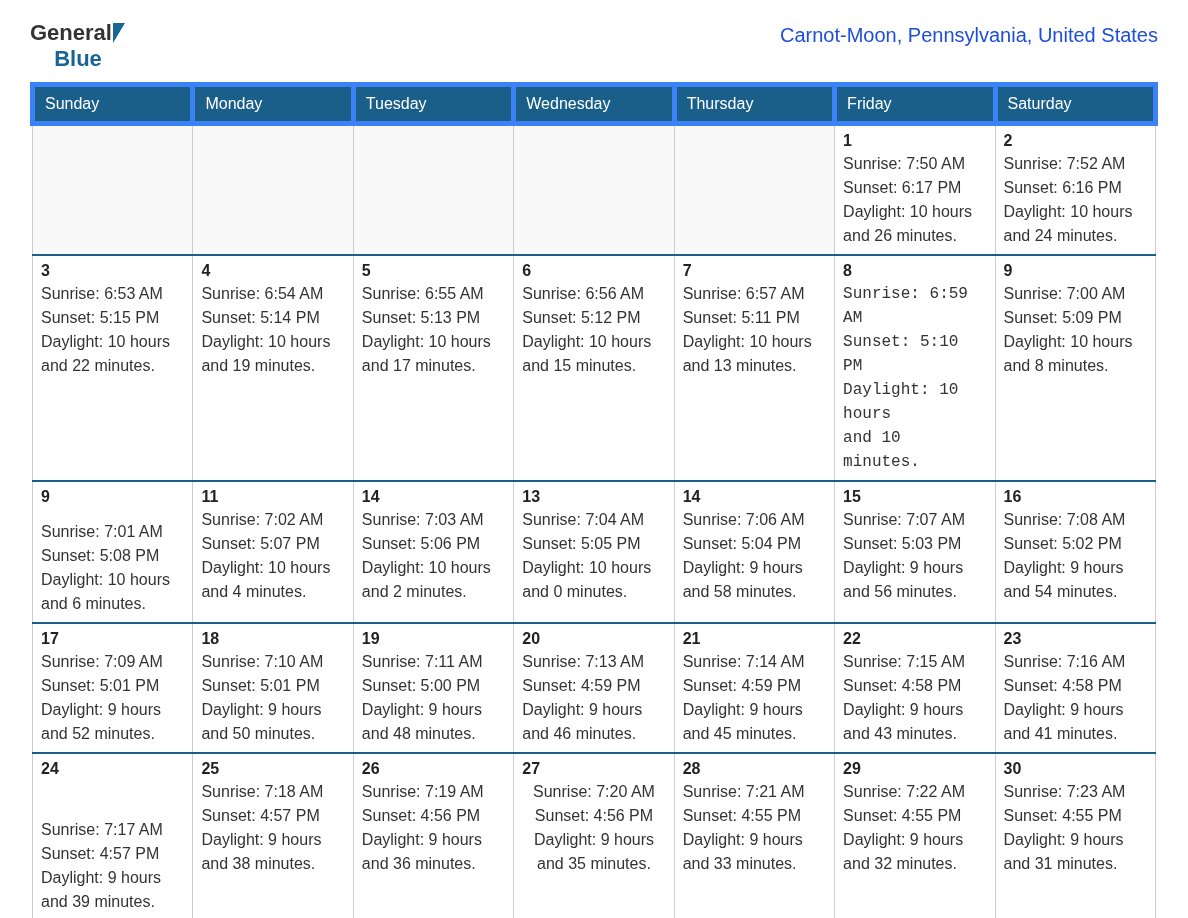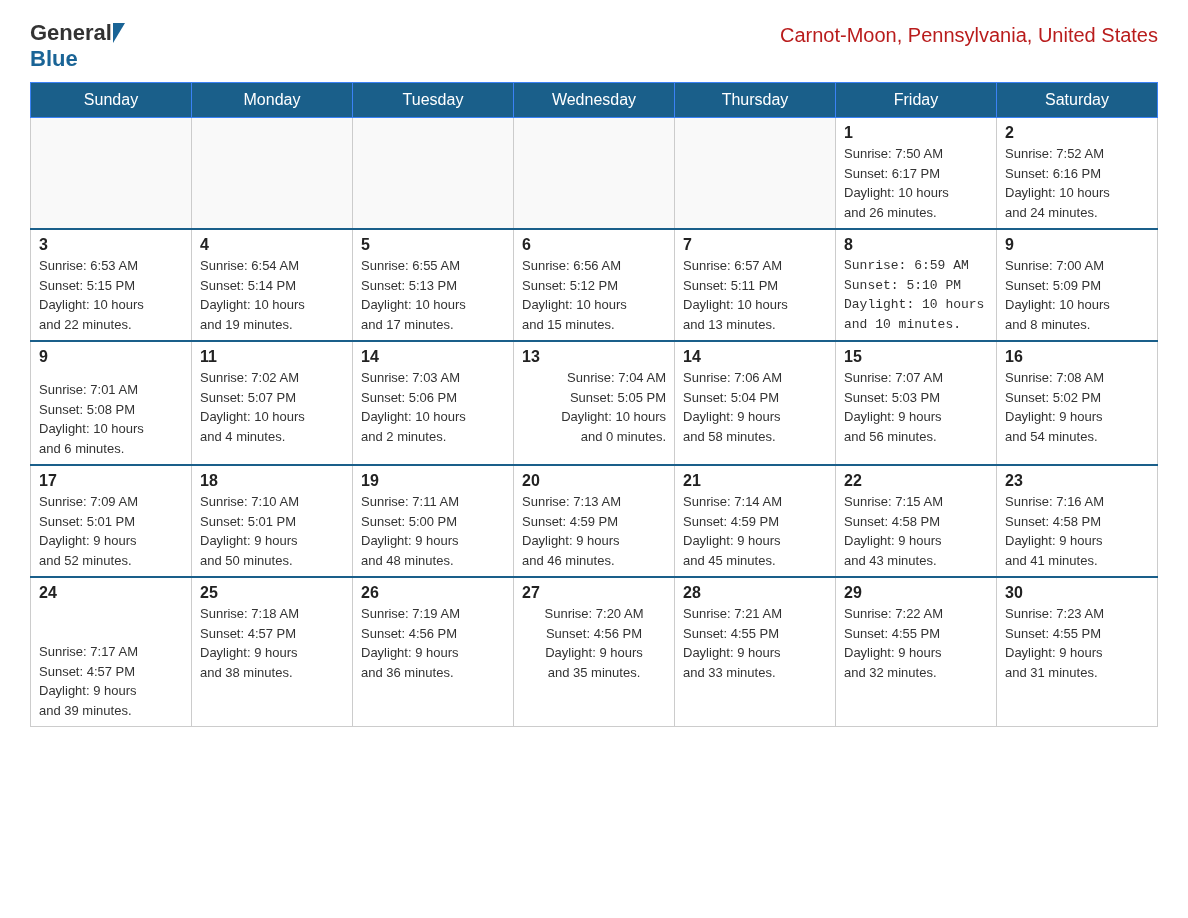--- a/index.html
+++ b/index.html
@@ -12,21 +12,21 @@
     }
     .header {
       display: flex;
       justify-content: space-between;
       align-items: flex-start;
       margin-bottom: 10px;
     }
     .logo {
       display: flex;
       flex-direction: column;
-      align-items: flex-start;
+      align-items: center;
     }
     .logo-top {
       display: flex;
       align-items: center;
       font-size: 22px;
       font-weight: bold;
       color: #333;
     }
     .logo-general { color: #333; }
     .logo-triangle {
@@ -48,36 +48,36 @@
     }
     .title-block h1 {
       font-size: 48px;
       font-weight: normal;
       color: #222;
       line-height: 1.1;
     }
     .title-block h2 {
       font-size: 20px;
       font-weight: normal;
-      color: #b91c1c;
+      color: #1d4ed8;
       margin-top: 4px;
     }
     .calendar {
       width: 100%;
       border-collapse: collapse;
       margin-top: 10px;
     }
     .calendar thead tr th {
       background: #1a5f8a;
       color: #fff;
       font-size: 16px;
       font-weight: normal;
       padding: 8px 10px;
-      text-align: center;
-      border: 1px solid #3b82f6;
+      text-align: left;
+      border: 5px solid #3b82f6;
     }
     .calendar tbody tr td {
       vertical-align: top;
       padding: 6px 8px;
       border: 1px solid #ccc;
       width: 14.28%;
       min-height: 90px;
       font-size: 12.5px;
       color: #333;
       background: #fff;
@@ -86,21 +86,21 @@
       background: #f9f9f9;
     }
     .day-number {
       font-size: 16px;
       font-weight: bold;
       color: #222;
       display: block;
       margin-bottom: 2px;
     }
     .day-info {
-      font-size: 13px;
+      font-size: 16px;
       color: #333;
       line-height: 1.5;
     }
     .row-border td {
       border-top: 2px solid #1a5f8a !important;
     }
   </style>
 </head>
 <body>
 
@@ -221,21 +221,21 @@
         </td>
         <td>
           <span class="day-number">14</span>
           <div class="day-info" style="white-space: pre-line;">Sunrise: 7:03 AM
 Sunset: 5:06 PM
 Daylight: 10 hours
 and 2 minutes.</div>
         </td>
         <td>
           <span class="day-number">13</span>
-          <div class="day-info" style="white-space: pre-line; text-align: right;">Sunrise: 7:04 AM
+          <div class="day-info" style="white-space: pre-line;">Sunrise: 7:04 AM
 Sunset: 5:05 PM
 Daylight: 10 hours
 and 0 minutes.</div>
         </td>
         <td>
           <span class="day-number">14</span>
           <div class="day-info" style="white-space: pre-line;">Sunrise: 7:06 AM
 Sunset: 5:04 PM
 Daylight: 9 hours
 and 58 minutes.</div>

